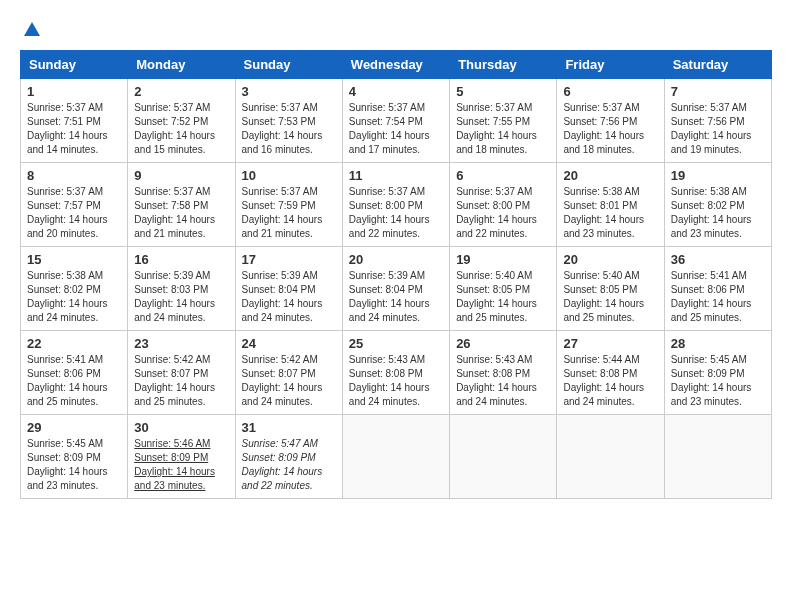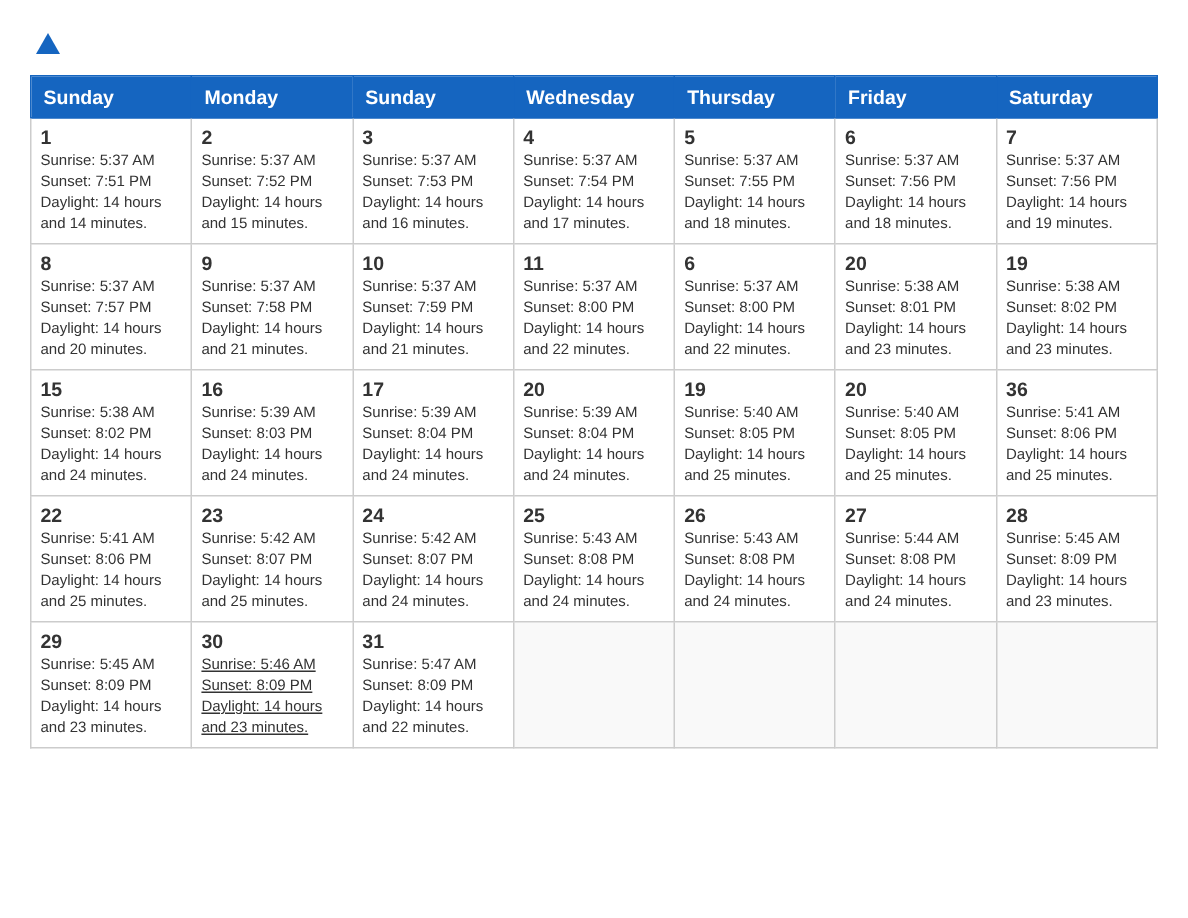--- a/index.html
+++ b/index.html
@@ -333,21 +333,21 @@
         </td>
         <td>
           <span class="day-number">30</span>
           <div class="day-info" style="white-space: pre-line; text-decoration: underline;">Sunrise: 5:46 AM
 Sunset: 8:09 PM
 Daylight: 14 hours
 and 23 minutes.</div>
         </td>
         <td>
           <span class="day-number">31</span>
-          <div class="day-info" style="white-space: pre-line;">Sunrise: 5:47 AM
+          <div class="day-info" style="white-space: pre-line; font-style: italic;">Sunrise: 5:47 AM
 Sunset: 8:09 PM
 Daylight: 14 hours
 and 22 minutes.</div>
         </td>
         <td class="empty-cell"></td>
         <td class="empty-cell"></td>
         <td class="empty-cell"></td>
         <td class="empty-cell"></td>
       </tr>
     </tbody>

